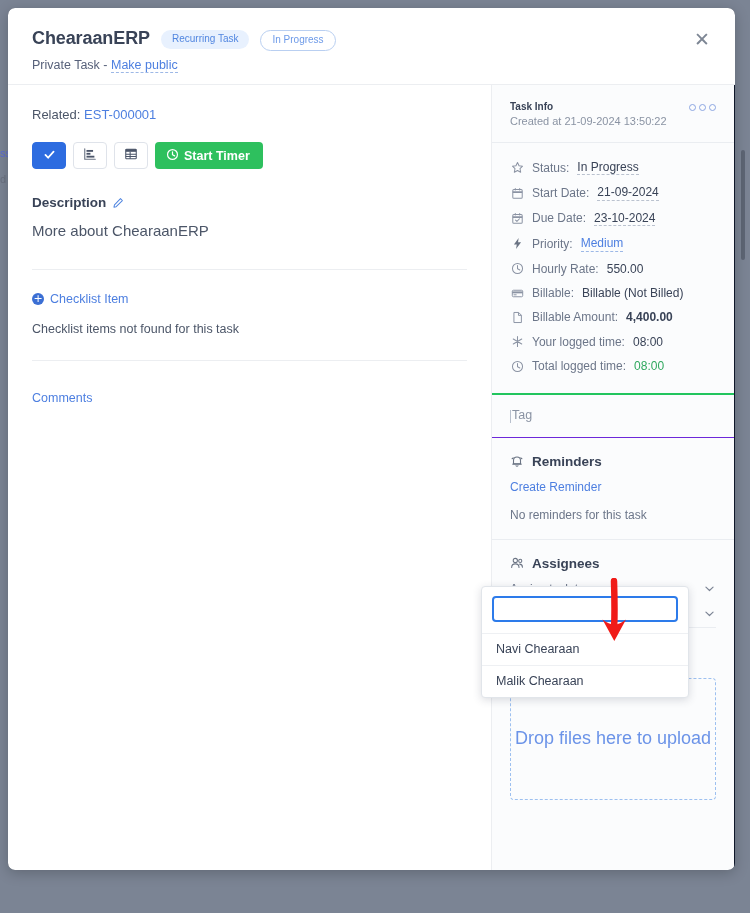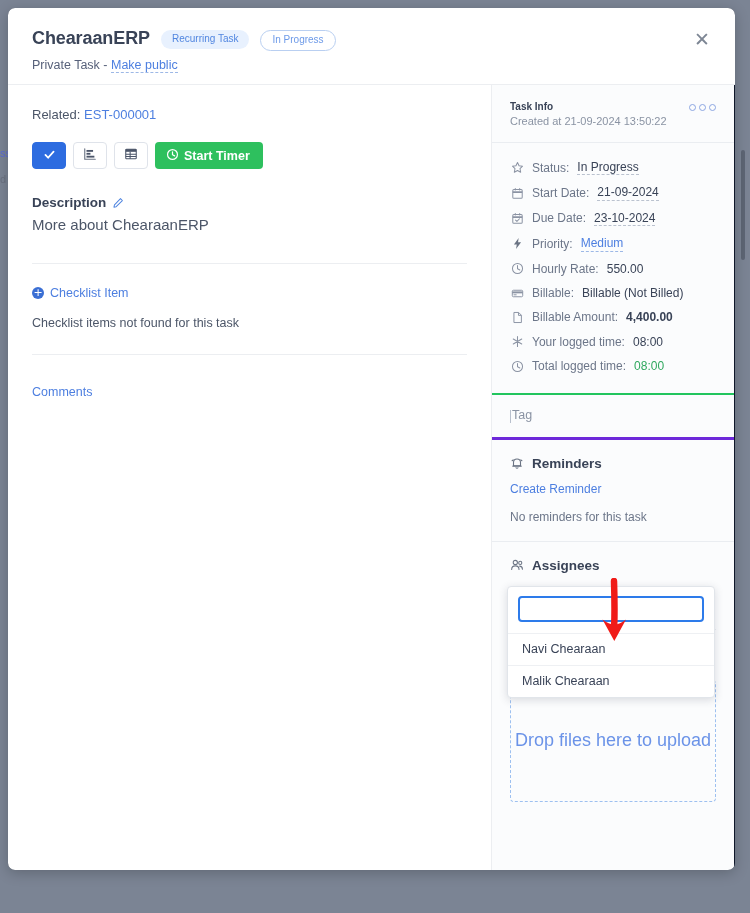--- a/index.html
+++ b/index.html
@@ -178,21 +178,21 @@
     cursor: pointer;
   }
 
   .sect-head {
     font-size: 13.5px;
     font-weight: bold;
     color: #394357;
     display: flex;
     align-items: center;
     gap: 6px;
-    margin-bottom: 6px;
+    margin-bottom: 12px;
   }
   #edit-desc-icon { color: #5186e0; cursor: pointer; display:flex; }
   #desc-text {
     font-size: 15px;
     color: #4c5668;
     padding-bottom: 30px;
     border-bottom: 1px solid #eceef1;
   }
   #checklist-block { padding-top: 22px; }
   #checklist-add {
@@ -260,21 +260,21 @@
     display: flex; align-items: center; justify-content: center;
   }
   .v { color: #394357; }
   .v.dashed { border-bottom: 1px dashed #bac2cf; cursor: pointer; }
   .v.link { color: #4d7fe0; border-bottom: 1px dashed #9db8e6; cursor: pointer; }
   .v.bold { font-weight: bold; }
   .v.green { color: #2fa85e; }
 
   #tag-row {
     padding: 13px 18px 15px 20px;
-    border-bottom: 3px solid #6d28d9;
+    border-bottom: 1px solid #6d28d9;
     font-size: 12.5px;
     color: #8a93a3;
     position: relative;
   }
   #tag-caret {
     position: absolute;
     left: 18px; top: 15px;
     width: 1px; height: 13px;
     background: #b8c0cd;
   }
@@ -320,21 +320,21 @@
     border-radius: 4px;
     display: flex; align-items: center; justify-content: center;
     font-size: 18px;
     color: #6b93e8;
     cursor: pointer;
   }
 
   
   #assignee-dropdown {
     position: absolute;
-    left: 507px; top: 586px;
+    left: 481px; top: 586px;
     width: 208px;
     background: #fff;
     border: 1px solid #e1e5ea;
     border-radius: 4px;
     box-shadow: 0 2px 9px rgba(40,50,70,.17);
     z-index: 40;
     overflow: hidden;
   }
   #dd-search-wrap { padding: 9px 10px 11px 10px; }
   #dd-search {

